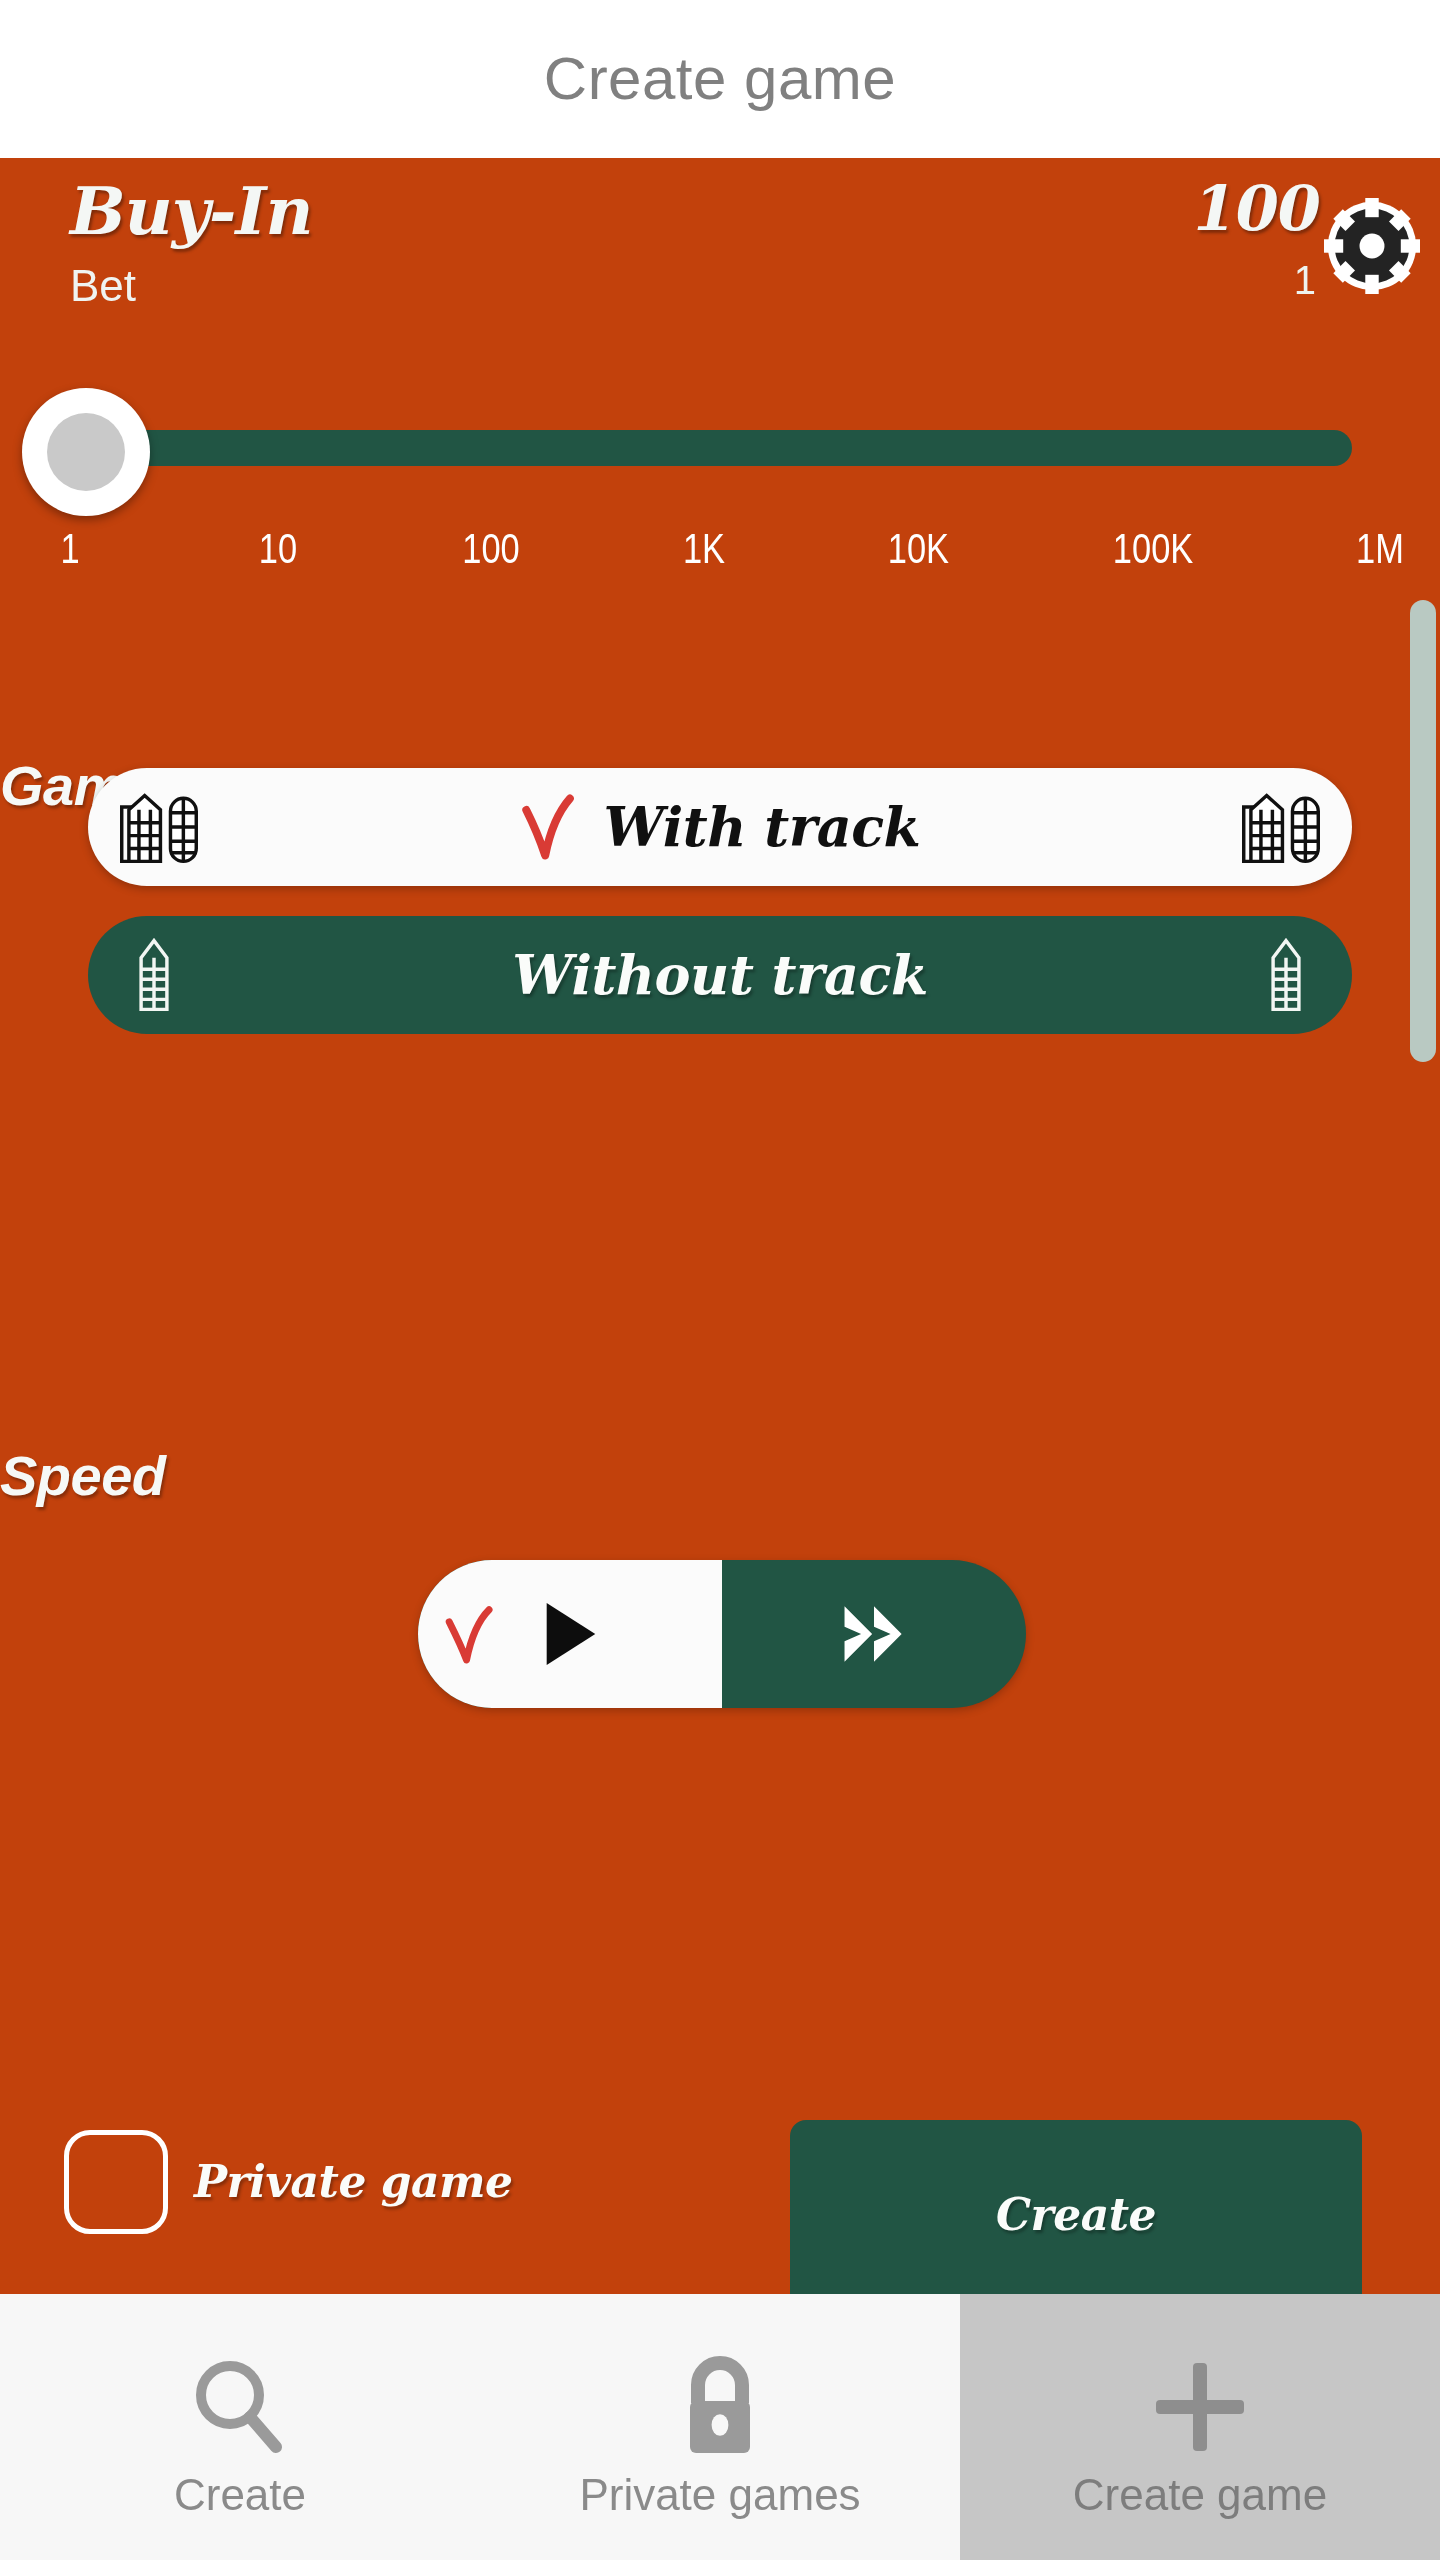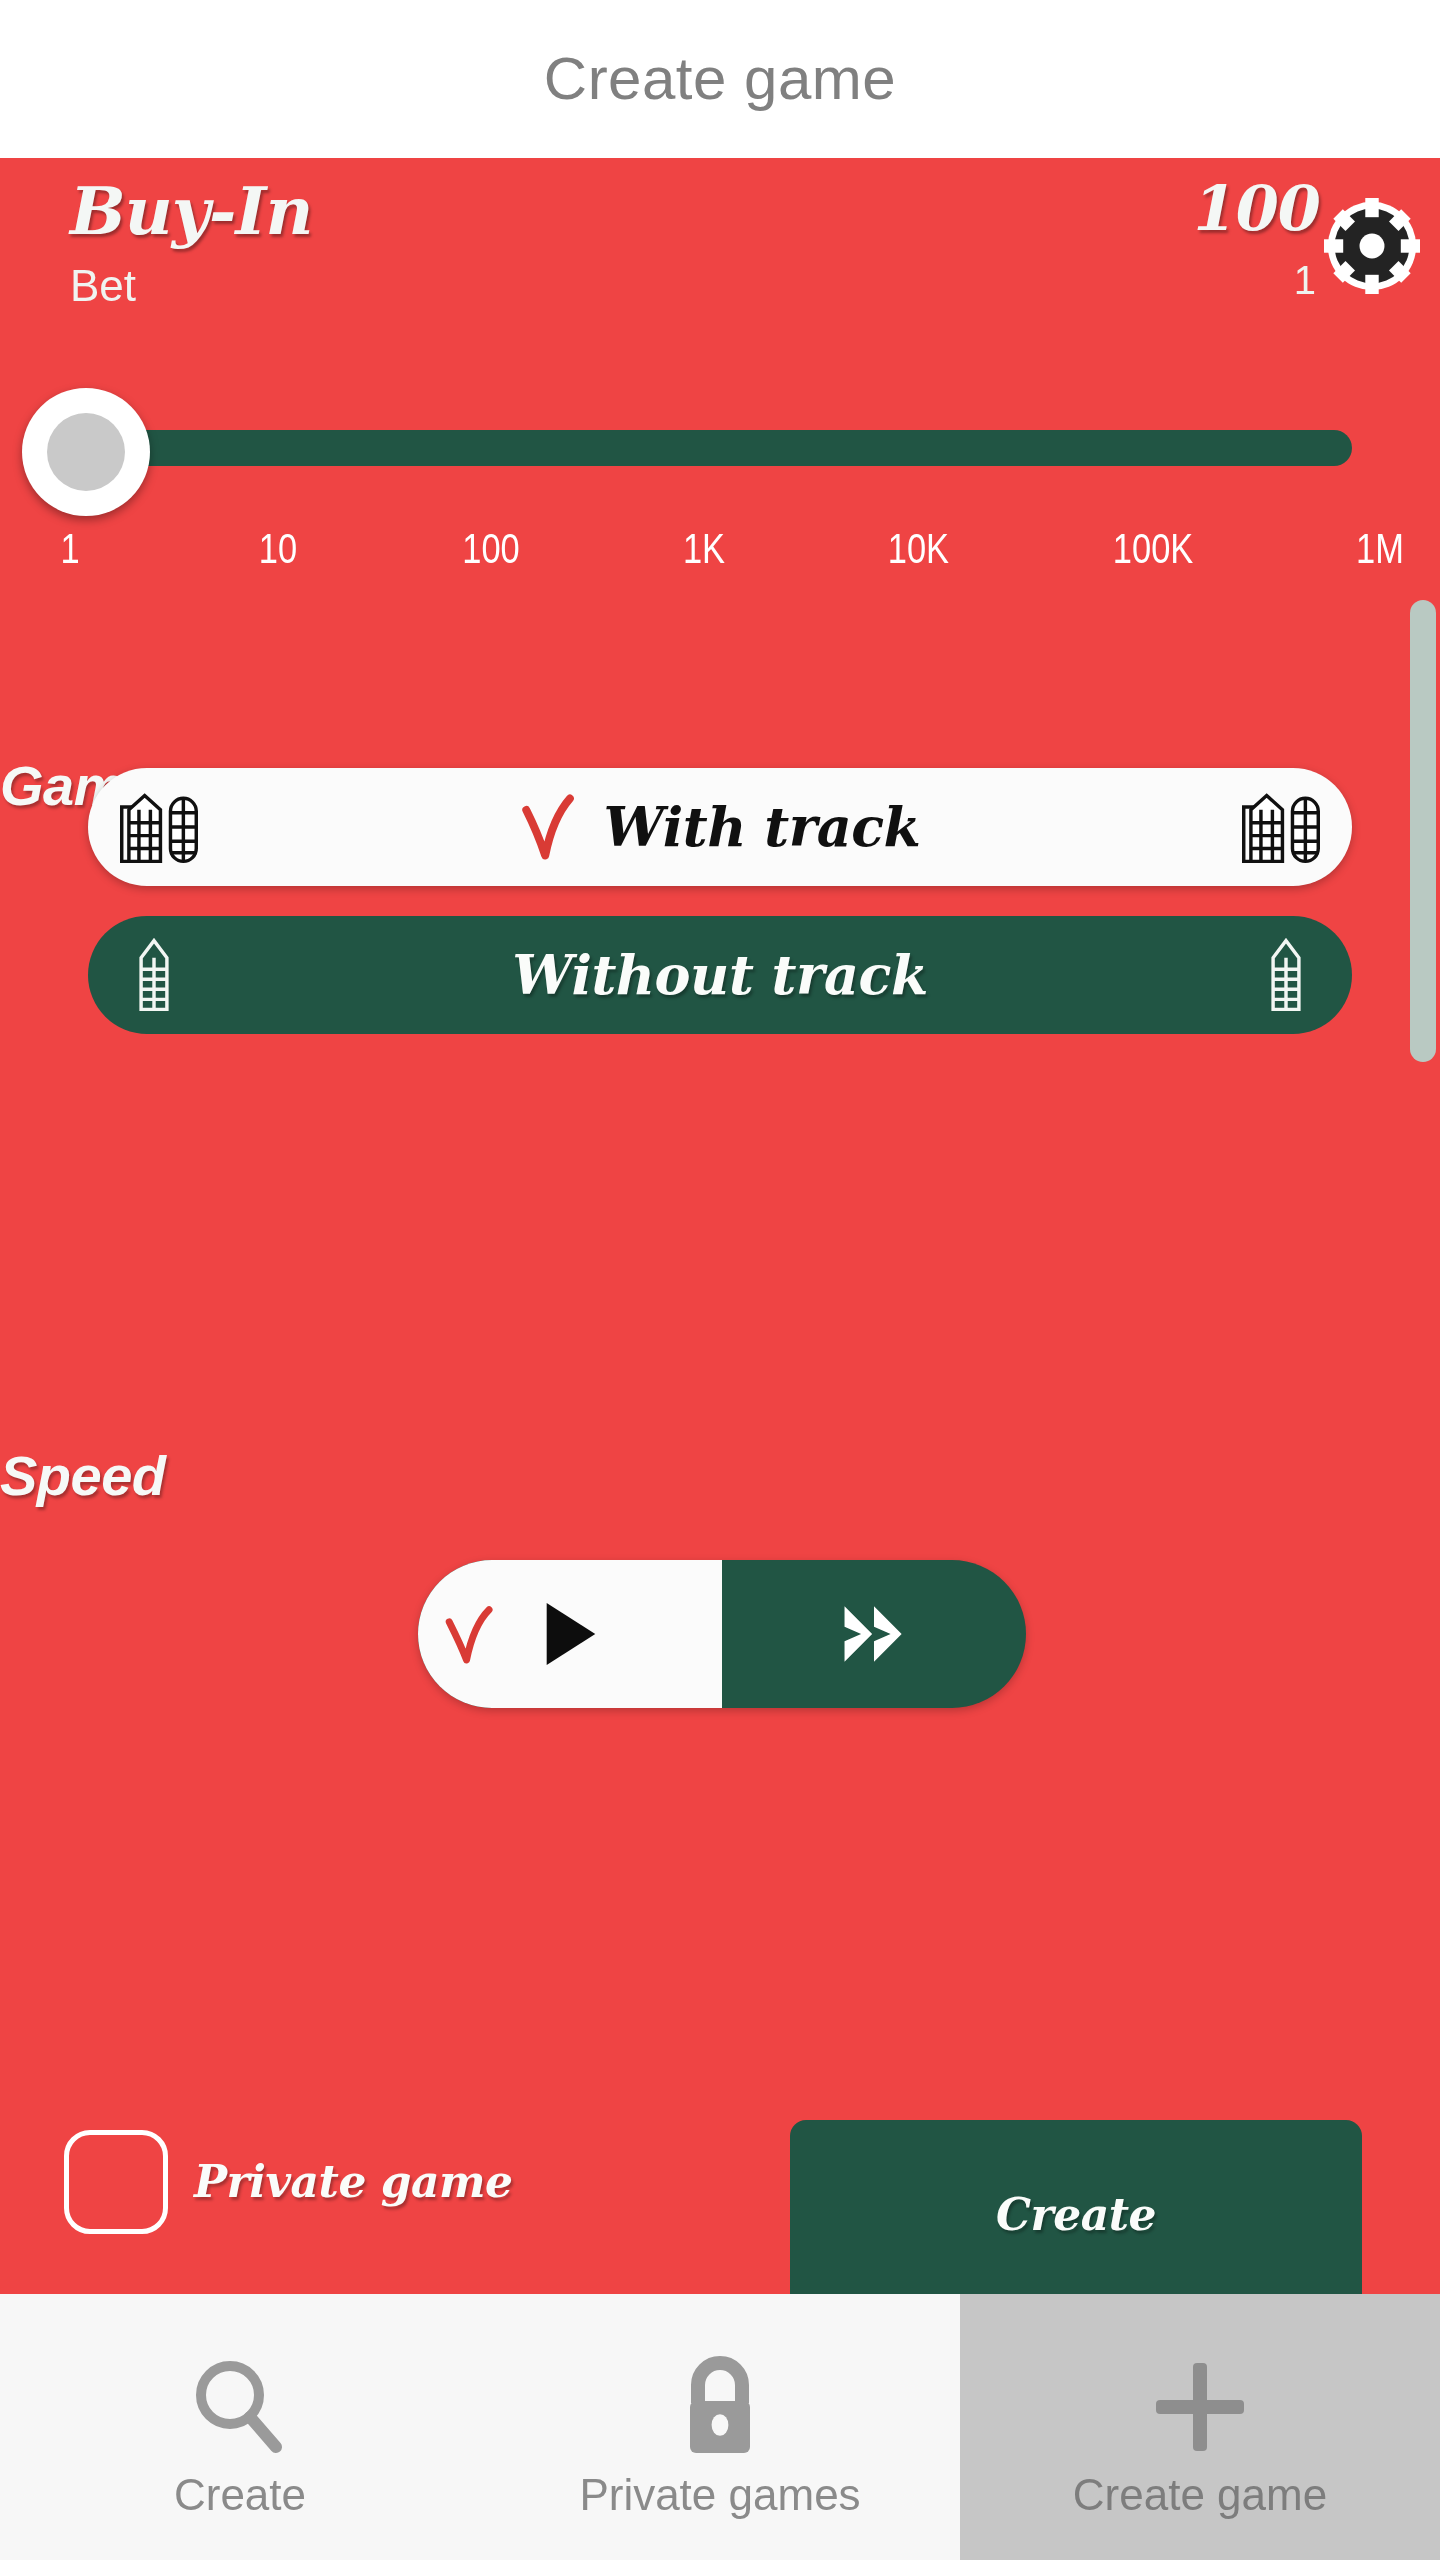--- a/index.html
+++ b/index.html
@@ -42,21 +42,21 @@
     letter-spacing: 0.5px;
     line-height: 1;
   }
 
   
   .board {
     position: absolute;
     left: 0; top: 158px;
     width: 1440px;
     height: 2136px;
-    background: #ef4444;
+    background: #c2410c;
     overflow: hidden;
   }
 
   
   .buyin-row {
     position: absolute;
     left: 0; top: 0;
     width: 1440px;
     height: 200px;
   }

